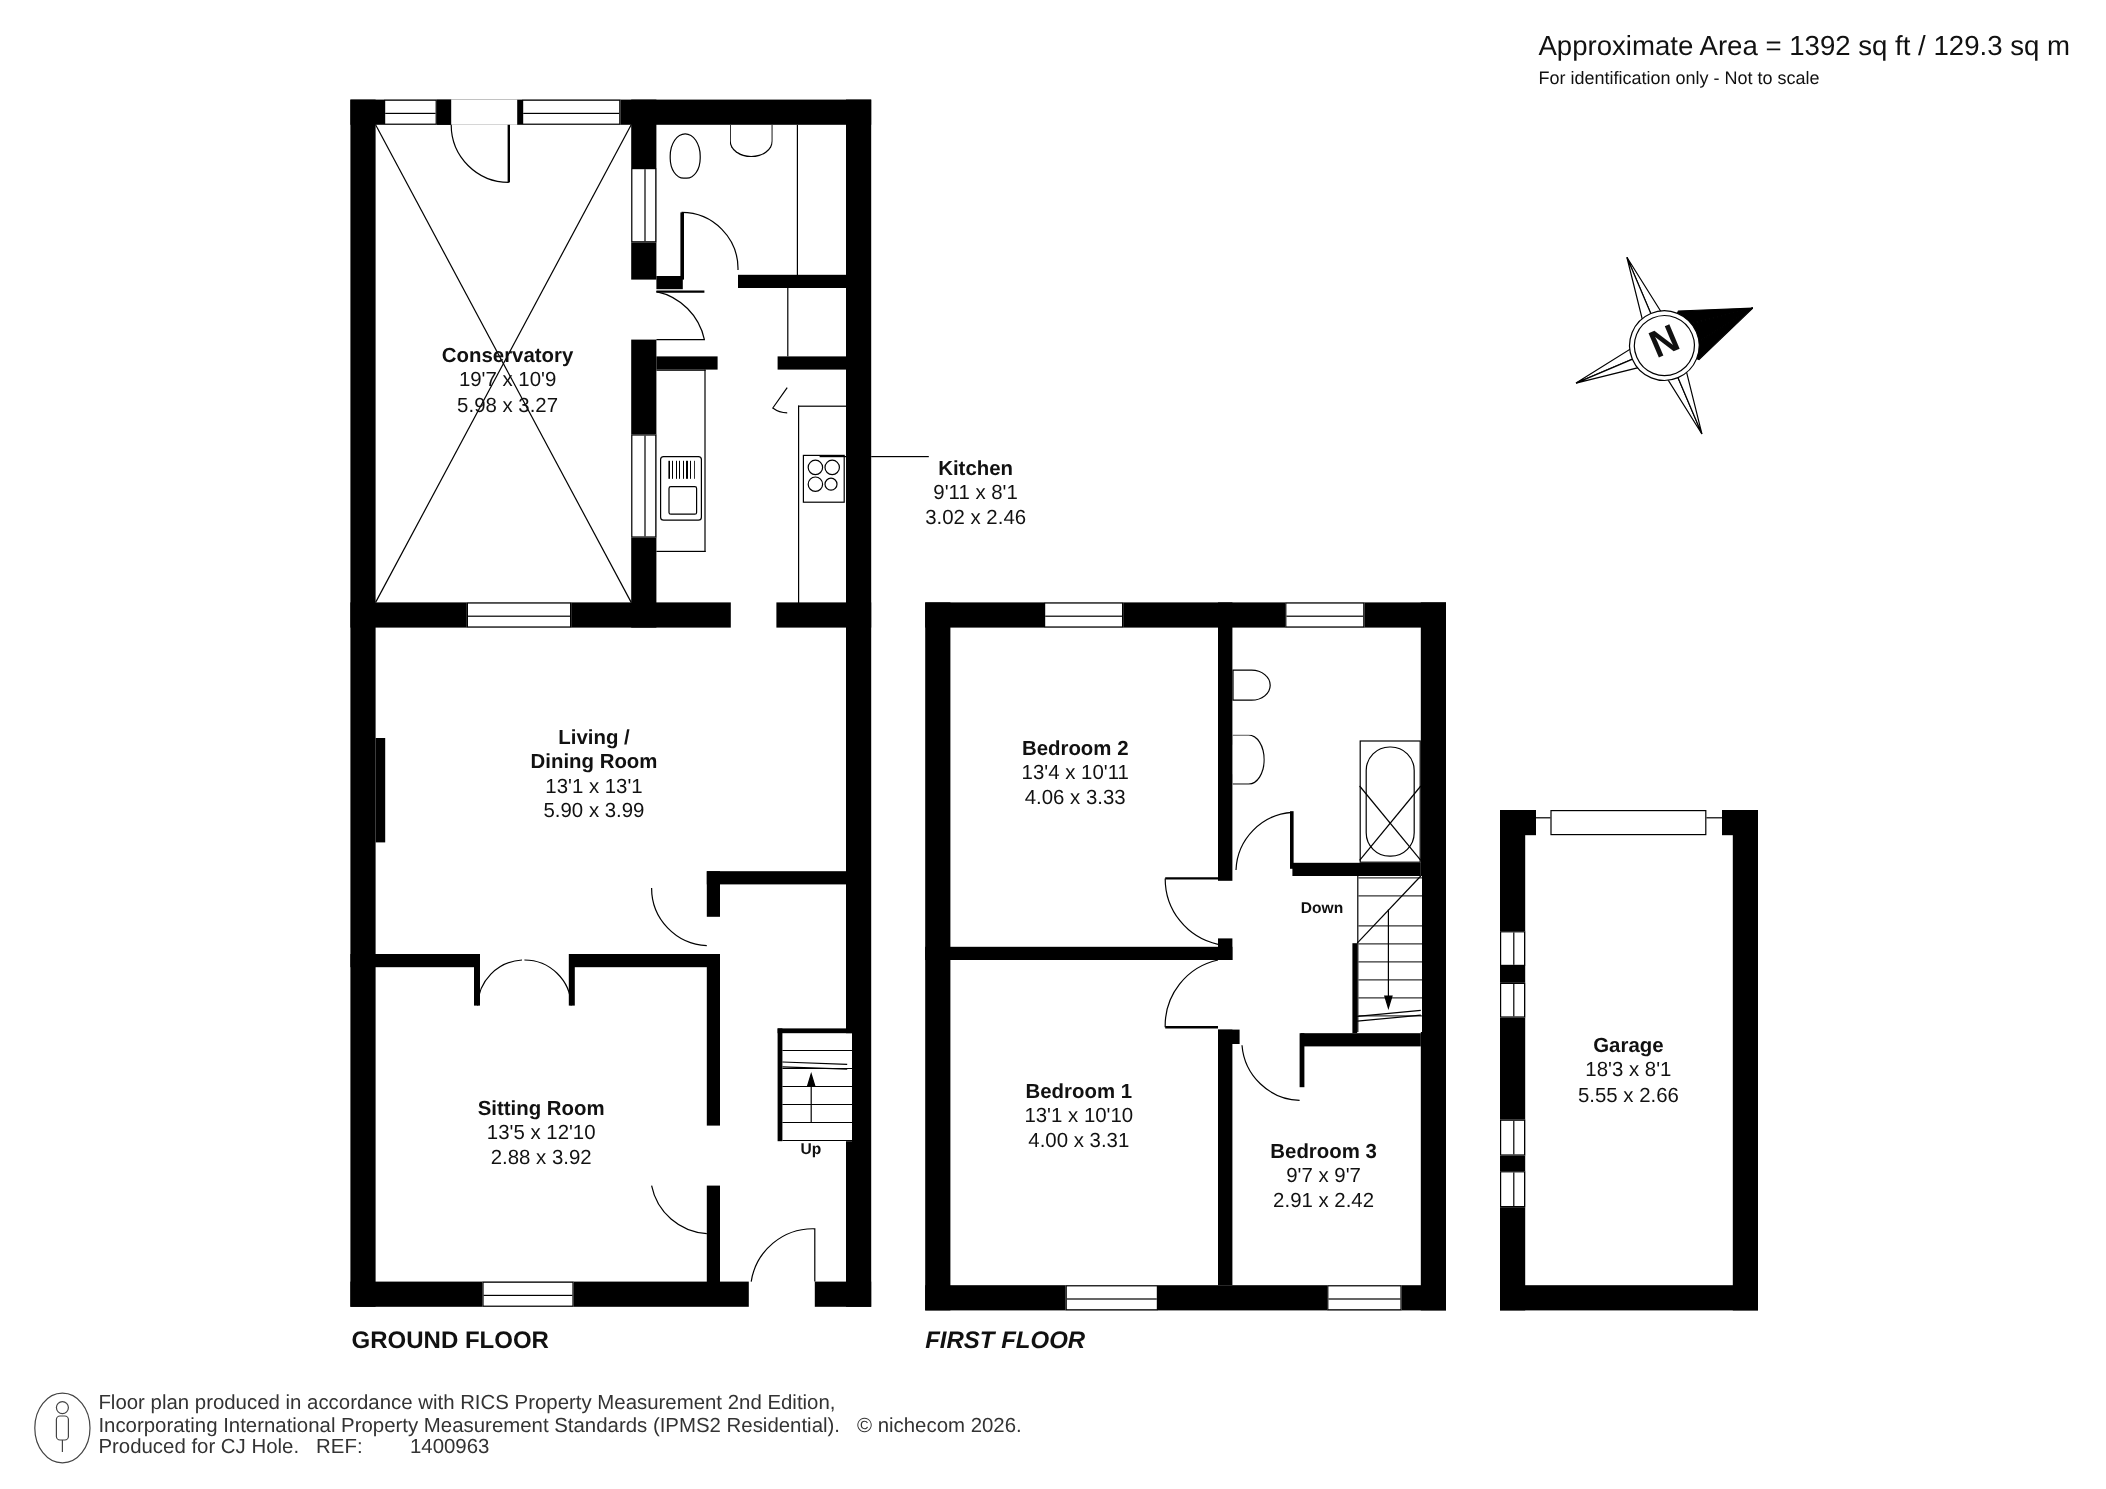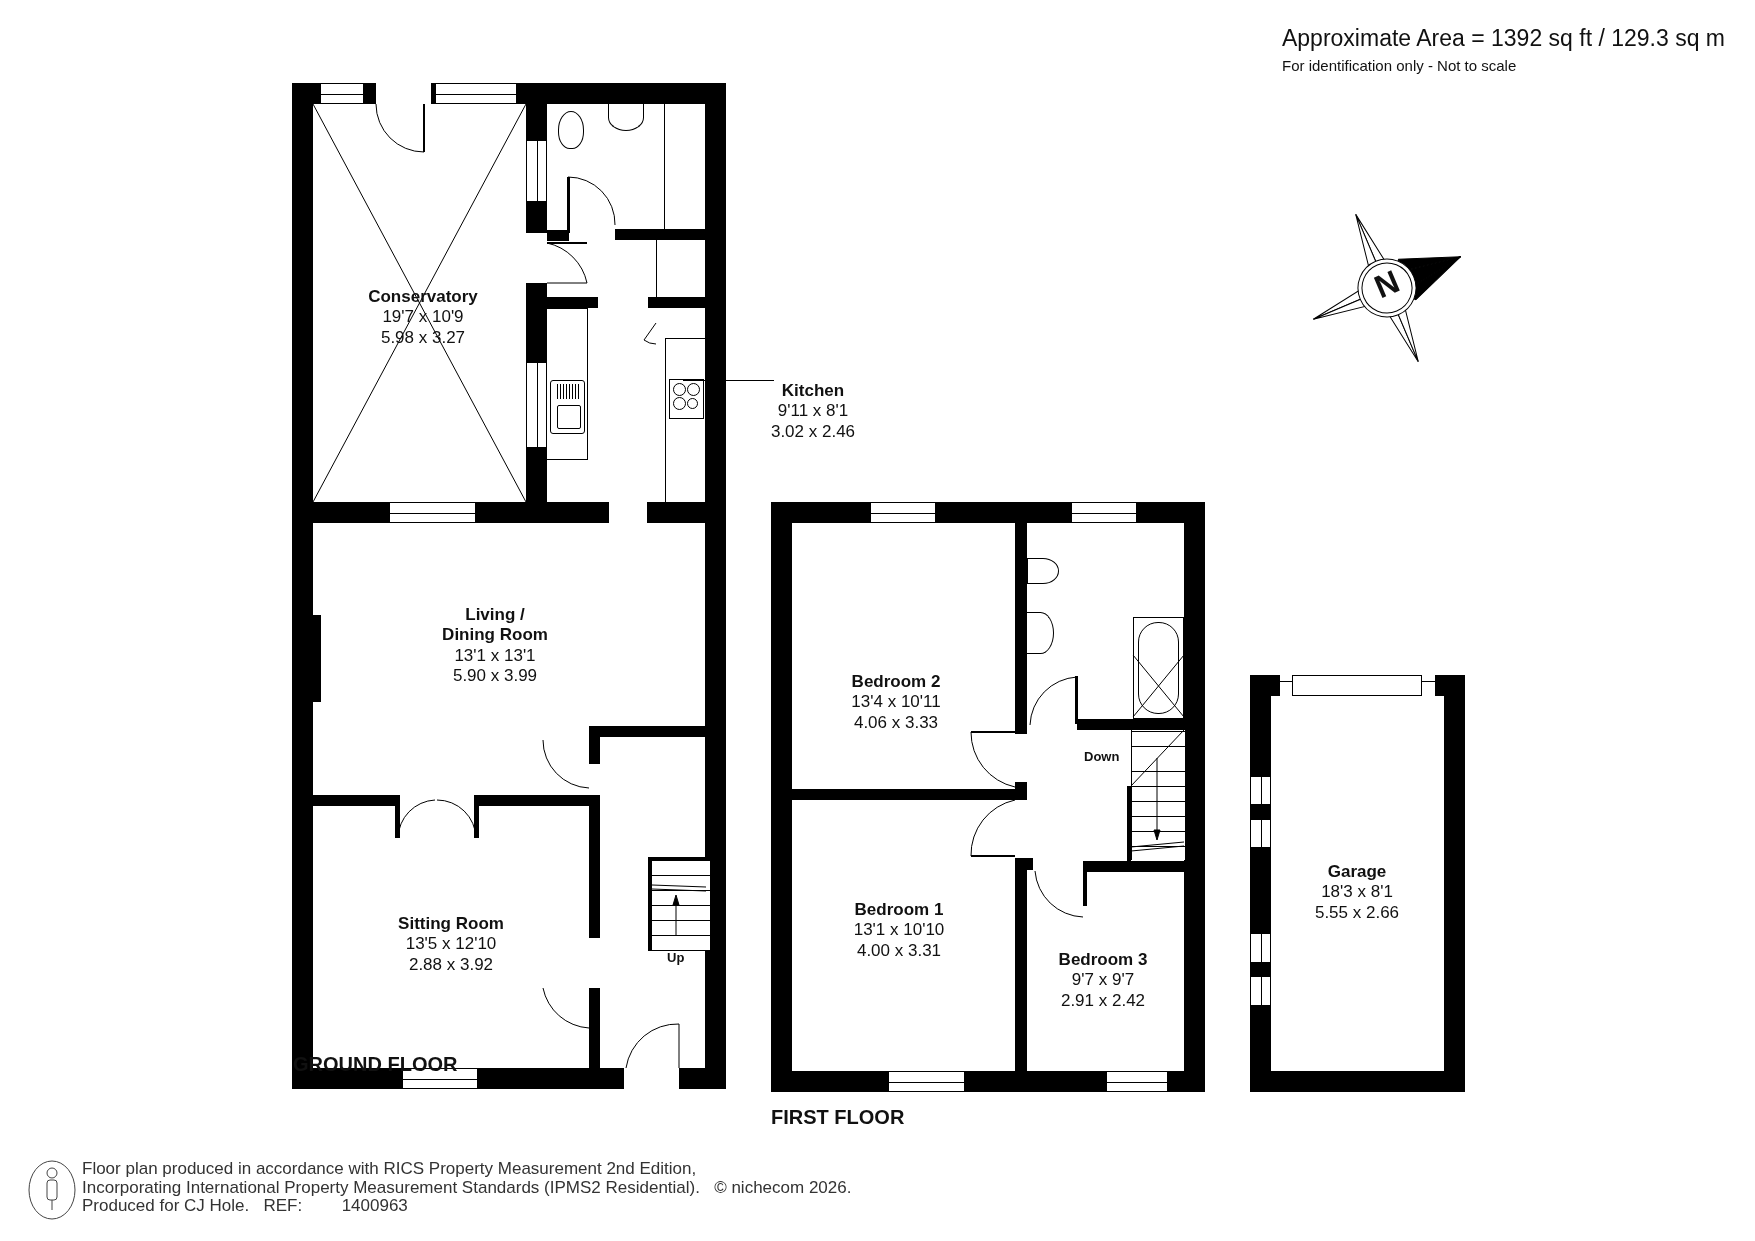--- a/index.html
+++ b/index.html
@@ -149,21 +149,21 @@
   <span class="name">Living /</span>
   <span class="name">Dining Room</span>
   <span class="dim">13'1 x 13'1</span>
   <span class="dim">5.90 x 3.99</span>
 </div>
 <div class="room-label" style="left:451px;top:914px;">
   <span class="name">Sitting Room</span>
   <span class="dim">13'5 x 12'10</span>
   <span class="dim">2.88 x 3.92</span>
 </div>
-<div class="floor-title" style="left:293px;top:1053px;">GROUND FLOOR</div>
+<div class="floor-title" style="left:293px;top:1106px;">GROUND FLOOR</div>
 
 <div>
   <div class="wall" style="left:771px;top:502px;width:434px;height:21px;"></div>
   <div class="wall" style="left:771px;top:502px;width:21px;height:590px;"></div>
   <div class="wall" style="left:1184px;top:502px;width:21px;height:590px;"></div>
   <div class="wall" style="left:771px;top:1071px;width:434px;height:21px;"></div>
   <div class="win h" style="left:870px;top:502px;width:66px;height:21px;"></div>
   <div class="win h" style="left:1071px;top:502px;width:66px;height:21px;"></div>
   <div class="win h" style="left:888px;top:1071px;width:77px;height:21px;"></div>
   <div class="win h" style="left:1106px;top:1071px;width:62px;height:21px;"></div>
@@ -205,36 +205,36 @@
     <line x1="1133" y1="655" x2="1184" y2="717"></line>
     <line x1="1184" y1="655" x2="1133" y2="717"></line>
     <line x1="1131" y1="786" x2="1184" y2="730"></line>
     <line x1="1157" y1="758" x2="1157" y2="836"></line>
     <polygon points="1157,840 1154,830 1160,830" fill="#000"></polygon>
     <line x1="1131" y1="847" x2="1184" y2="842"></line>
     <line x1="1131" y1="851" x2="1184" y2="846"></line>
   </g>
 </svg>
 
-<div class="room-label" style="left:896px;top:672px;">
+<div class="room-label" style="left:896px;top:614px;">
   <span class="name">Bedroom 2</span>
   <span class="dim">13'4 x 10'11</span>
   <span class="dim">4.06 x 3.33</span>
 </div>
 <div class="room-label" style="left:899px;top:900px;">
   <span class="name">Bedroom 1</span>
   <span class="dim">13'1 x 10'10</span>
   <span class="dim">4.00 x 3.31</span>
 </div>
 <div class="room-label" style="left:1103px;top:950px;">
   <span class="name">Bedroom 3</span>
   <span class="dim">9'7 x 9'7</span>
   <span class="dim">2.91 x 2.42</span>
 </div>
-<div class="floor-title" style="left:771px;top:1106px;">FIRST FLOOR</div>
+<div class="floor-title" style="left:771px;top:1106px;font-style:italic;">FIRST FLOOR</div>
 
 <div>
   <div class="wall" style="left:1250px;top:675px;width:30px;height:21px;"></div>
   <div class="wall" style="left:1435px;top:675px;width:30px;height:21px;"></div>
   <div class="abs" style="left:1280px;top:681px;width:155px;height:1px;background:#000;"></div>
   <div class="win" style="left:1292px;top:675px;width:130px;height:21px;"></div>
   <div class="wall" style="left:1250px;top:675px;width:21px;height:417px;"></div>
   <div class="wall" style="left:1444px;top:675px;width:21px;height:417px;"></div>
   <div class="wall" style="left:1250px;top:1071px;width:215px;height:21px;"></div>
   <div class="win v" style="left:1250px;top:776px;width:21px;height:29px;"></div>

